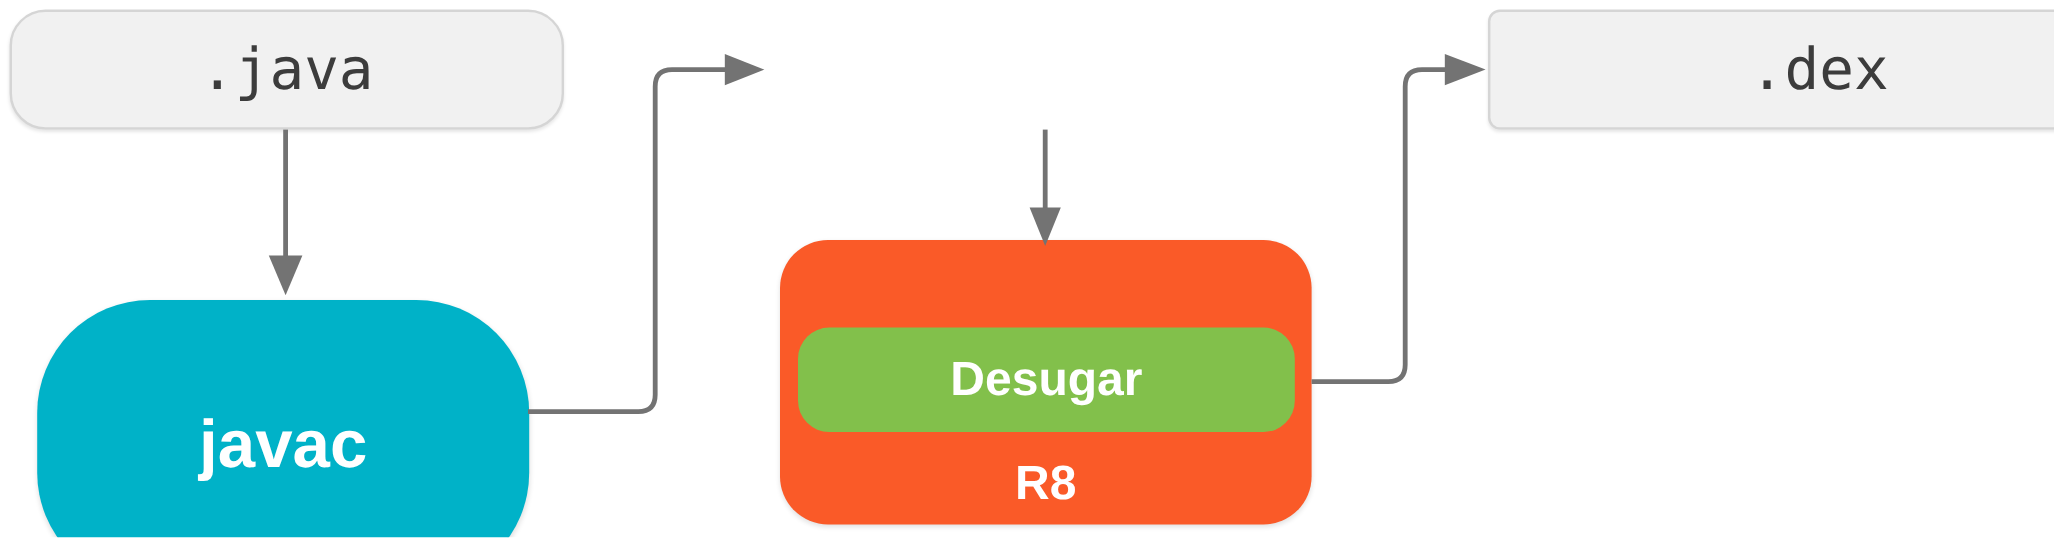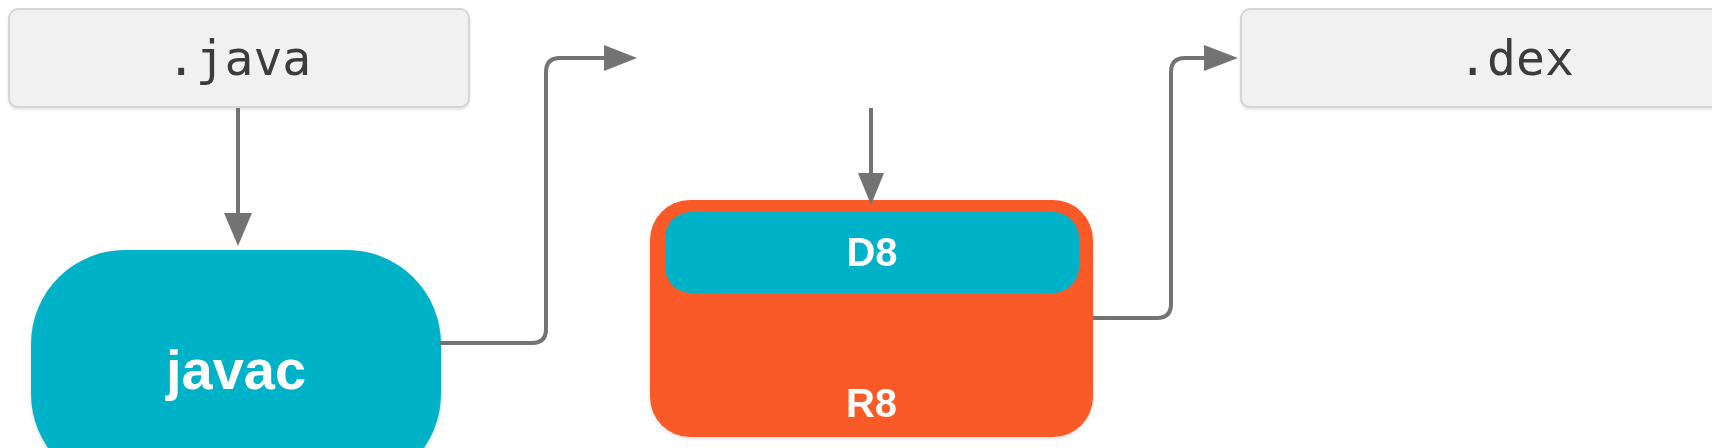--- a/index.html
+++ b/index.html
@@ -31,21 +31,21 @@
     border: 2px solid var(--box_border);
     border-radius: 10px;
     box-shadow: 0 2px 3px rgba(0,0,0,0.10);
     display: flex;
     align-items: center;
     justify-content: center;
     font-family: "DejaVu Sans Mono", monospace;
     font-size: 48px;
     color: var(--box_text);
   }
-  #box-java  { left: 8px;    width: 462px; }
+  #box-java  { left: 8px;    width: 462px; border-radius: 30px; }
   #box-class { left: 638px;  width: 462px; }
   #box-dex   { left: 1240px; width: 552px; }
 
   
   #pill-javac {
     position: absolute;
     left: 31px;
     top: 250px;
     width: 410px;
     height: 238px;
@@ -124,22 +124,22 @@
   </div>
   <div id="box-dex" class="file-box">
     <span>.dex</span>
   </div>
 
   <div id="pill-javac">
     <span>javac</span>
   </div>
 
   <div id="group-r8">
-    <div id="box-d8" class="inner-box">
-      <span>D8</span>
+    <div id="box-desugar" class="inner-box">
+      <span>Desugar</span>
     </div>
     <div id="label-r8">R8</div>
   </div>
 
   <svg id="connectors" viewBox="0 0 1712 448" xmlns="http://www.w3.org/2000/svg">
 
     <path d="M238 108 V214"></path>
     <polygon points="224,213 252,213 238,246"></polygon>
 
     <path d="M440 343 H532 Q546 343 546 329 V72 Q546 58 560 58 H606"></path>

